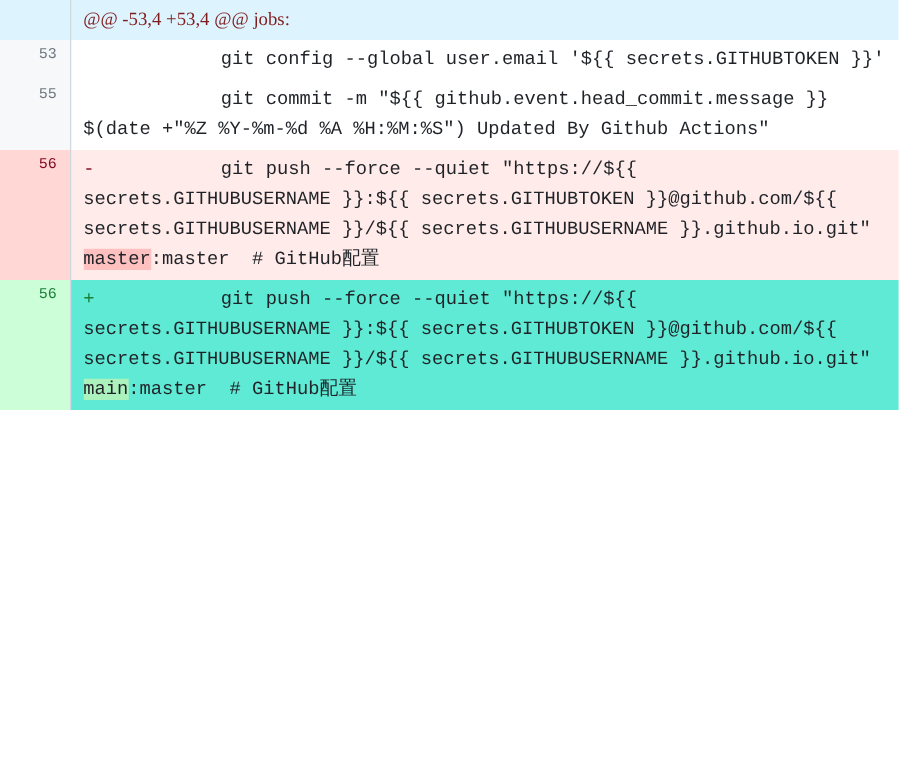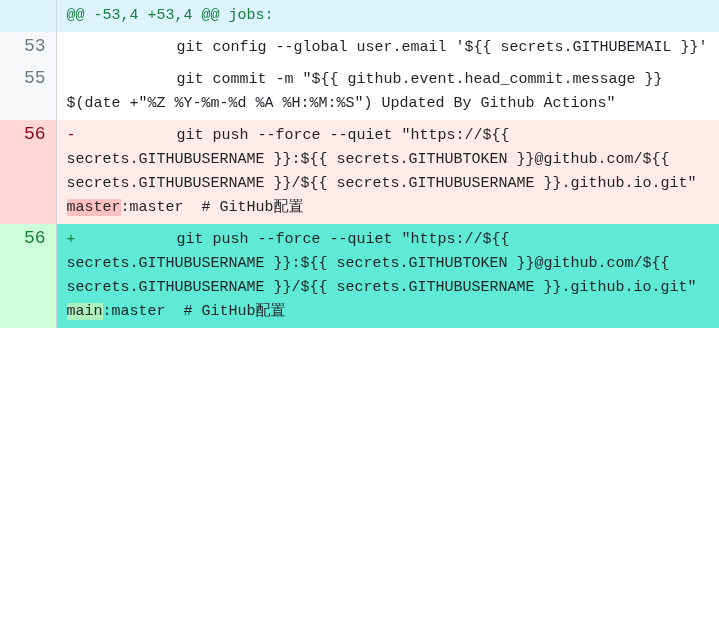--- a/index.html
+++ b/index.html
@@ -21,40 +21,41 @@
     }
     .line-num {
       width: 56px;
       text-align: right;
       padding: 4px 10px 4px 4px;
       color: #6e7781;
       background: #f6f8fa;
       vertical-align: top;
       border-right: 1px solid #d0d7de;
       user-select: none;
-      font-size: 18px;
+      font-size: 12px;
     }
     .line-num.deletion {
       background: #ffd7d5;
       color: #82071e;
     }
     .line-num.addition {
       background: #ccffd8;
       color: #1a7f37;
     }
     .code-cell {
       padding: 4px 10px;
       white-space: pre-wrap;
       word-break: break-word;
       vertical-align: top;
       line-height: 1.6;
     }
     .code-cell.hunk-header {
       background: #ddf4ff;
-      color: #15803d;
+      color: #7f1d1d;
+      font-family: Liberation Serif, serif;
     }
     .code-cell.deletion {
       background: #ffebe9;
       margin-left: 12px;
     }
     .code-cell.addition {
       background: #5eead4;
     }
     .marker {
       display: inline-block;
@@ -82,21 +83,21 @@
 <body>
 
 <table class="diff-table">
   <tbody>
     <tr>
       <td class="line-num hunk-header"></td>
       <td class="code-cell hunk-header">@@ -53,4 +53,4 @@ jobs:</td>
     </tr>
     <tr>
       <td class="line-num">53</td>
-      <td class="code-cell"><span class="marker"> </span><span>          git config --global user.email '${{ secrets.GITHUBEMAIL }}'</span></td>
+      <td class="code-cell"><span class="marker"> </span><span>          git config --global user.email '${{ secrets.GITHUBTOKEN }}'</span></td>
     </tr>
     <tr>
       <td class="line-num">55</td>
       <td class="code-cell"><span class="marker"> </span><span>          git commit -m "${{ github.event.head_commit.message }} $(date +"%Z %Y-%m-%d %A %H:%M:%S") Updated By Github Actions"</span></td>
     </tr>
     <tr>
       <td class="line-num deletion">56</td>
       <td class="code-cell deletion"><span class="marker">-</span><span>          git push --force --quiet "https://${{ secrets.GITHUBUSERNAME }}:${{ secrets.GITHUBTOKEN }}@github.com/${{ secrets.GITHUBUSERNAME }}/${{ secrets.GITHUBUSERNAME }}.github.io.git" </span><span class="hl-del">master</span><span>:master  # GitHub配置</span></td>
     </tr>
     <tr>

